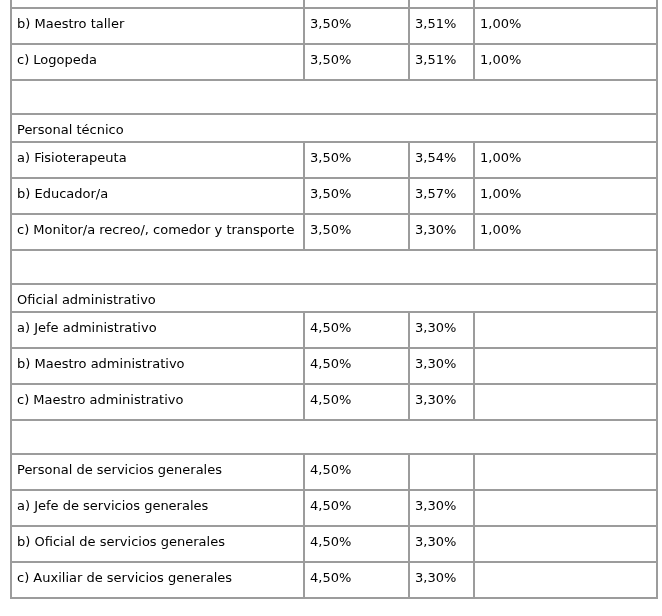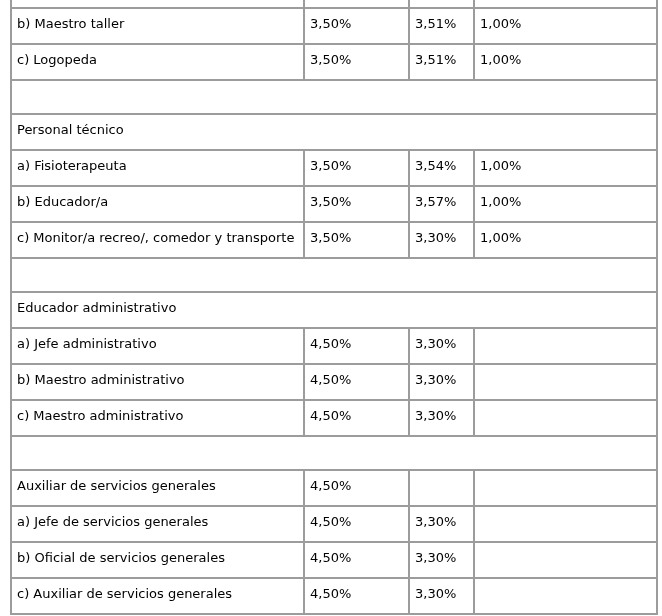--- a/index.html
+++ b/index.html
@@ -30,21 +30,21 @@
   table.doc-table td {
     border: 2px solid var(--border);
     vertical-align: top;
     padding: 7px 5px 0 5px;
     overflow: hidden;
     white-space: nowrap;
     margin-top: 12px;
   }
   tr.row-partial    { height: 36px; }
   tr.row-data       { height: 36px; }
-  tr.row-section    { height: 36px; }
+  tr.row-section    { height: 28px; }
   tr.row-spacer     { height: 34px; }
   td.c-label { text-align: left; }
   td.c-num   { text-align: left; padding-right: 7px; }
 </style>
 </head>
 <body>
 
 <div class="page">
   <table class="doc-table">
     <colgroup>
@@ -93,21 +93,21 @@
         <tr class="row-data">
           <td class="c-label">c) Monitor/a recreo/, comedor y transporte</td>
           <td class="c-num">3,50%</td>
           <td class="c-num">3,30%</td>
           <td class="c-num">1,00%</td>
         </tr>
         <tr class="row-spacer">
           <td colspan="4" class="c-label"></td>
         </tr>
         <tr class="row-section">
-          <td colspan="4" class="c-label">Educador administrativo</td>
+          <td colspan="4" class="c-label">Oficial administrativo</td>
         </tr>
         <tr class="row-data">
           <td class="c-label">a) Jefe administrativo</td>
           <td class="c-num">4,50%</td>
           <td class="c-num">3,30%</td>
           <td class="c-num"></td>
         </tr>
         <tr class="row-data">
           <td class="c-label">b) Maestro administrativo</td>
           <td class="c-num">4,50%</td>
@@ -117,21 +117,21 @@
         <tr class="row-data">
           <td class="c-label">c) Maestro administrativo</td>
           <td class="c-num">4,50%</td>
           <td class="c-num">3,30%</td>
           <td class="c-num"></td>
         </tr>
         <tr class="row-spacer">
           <td colspan="4" class="c-label"></td>
         </tr>
         <tr class="row-data">
-          <td class="c-label">Auxiliar de servicios generales</td>
+          <td class="c-label">Personal de servicios generales</td>
           <td class="c-num">4,50%</td>
           <td class="c-num"></td>
           <td class="c-num"></td>
         </tr>
         <tr class="row-data">
           <td class="c-label">a) Jefe de servicios generales</td>
           <td class="c-num">4,50%</td>
           <td class="c-num">3,30%</td>
           <td class="c-num"></td>
         </tr>

